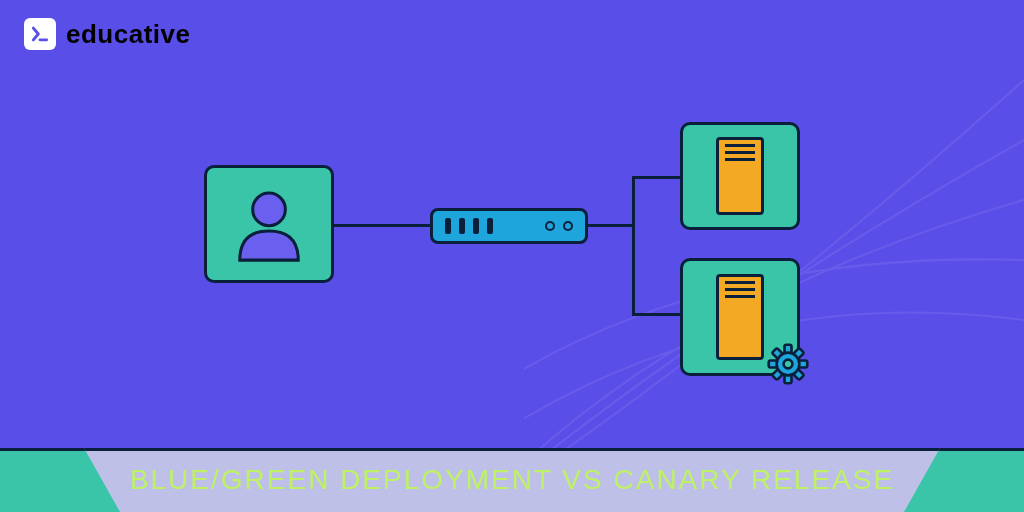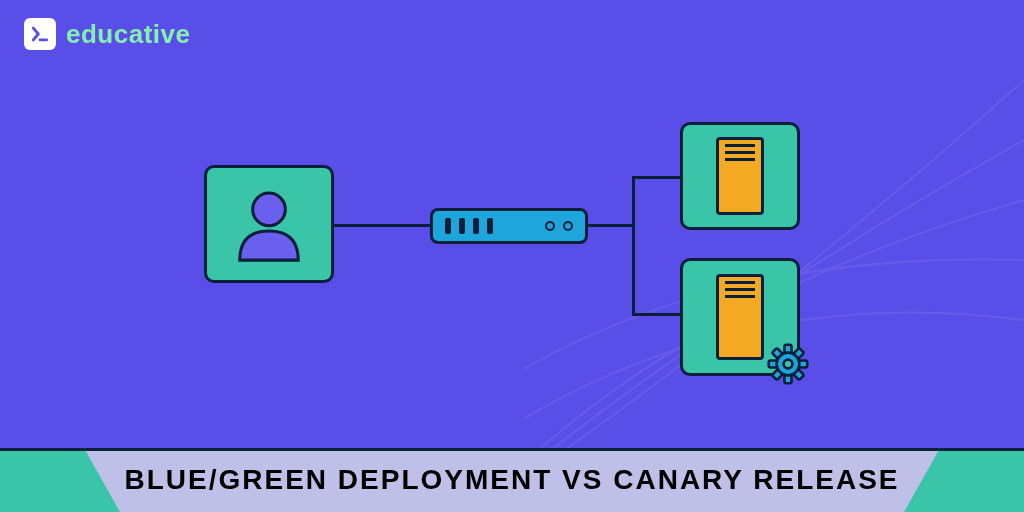--- a/index.html
+++ b/index.html
@@ -1,18 +1,18 @@
 <!DOCTYPE html>
 <html><head>
 <meta charset="utf-8">
 <style>
 *{margin:0;padding:0;box-sizing:border-box}
 body{width:1024px;height:512px;background:#5a4ee8;position:relative;overflow:hidden;font-family:Arial,Helvetica,sans-serif}
 .bg-curves{position:absolute;top:0;right:0;width:500px;height:100%;opacity:.08;pointer-events:none}
-.logo{position:absolute;top:18px;left:24px;display:flex;align-items:center;gap:10px;color:#86efac}
+.logo{position:absolute;top:18px;left:24px;display:flex;align-items:center;gap:10px;color:#000000}
 .logo-icon{width:32px;height:32px;background:#fff;border-radius:6px;display:flex;align-items:center;justify-content:center}
 .logo-text{font-size:26px;font-weight:700;letter-spacing:.5px}
 .diagram{position:absolute;top:140px;left:0;width:1024px;height:260px}
 .node{position:absolute;background:#3ac5a9;border:3px solid #0a1f3a;border-radius:10px}
 .user-box{left:204px;top:25px;width:130px;height:118px}
 .user-icon{position:absolute;left:50%;top:50%;transform:translate(-50%,-50%)}
 .switch{position:absolute;left:430px;top:68px;width:158px;height:36px;background:#1ea5dc;border:3px solid #0a1f3a;border-radius:8px;display:flex;align-items:center;padding:0 12px;gap:8px}
 .switch .slot{width:6px;height:16px;background:#0a1f3a;border-radius:2px}
 .switch .led{width:10px;height:10px;border:2.5px solid #0a1f3a;border-radius:50%;background:transparent}
 .switch .spacer{flex:1}
@@ -20,21 +20,21 @@
 .server2{left:680px;top:118px;width:120px;height:118px}
 .tower{position:absolute;left:50%;top:50%;transform:translate(-50%,-50%);width:48px;background:#f4a925;border:3px solid #0a1f3a;border-radius:4px}
 .tower .vent{height:3px;background:#0a1f3a;margin:4px 6px}
 .gear{position:absolute;right:-12px;bottom:-12px;width:42px;height:42px}
 .wire{position:absolute;background:#0a1f3a}
 .banner{position:absolute;bottom:0;left:0;width:1024px;height:64px}
 .banner-bg{position:absolute;inset:0;background:#bfc0e8}
 .banner-slash-l{position:absolute;left:0;bottom:0;width:120px;height:64px;background:#3ac5a9;clip-path:polygon(0 0,70% 0,100% 100%,0 100%);border-top:3px solid #0a1f3a}
 .banner-slash-r{position:absolute;right:0;bottom:0;width:120px;height:64px;background:#3ac5a9;clip-path:polygon(30% 0,100% 0,100% 100%,0 100%);border-top:3px solid #0a1f3a}
 .banner-line{position:absolute;top:0;left:0;right:0;height:3px;background:#0a1f3a}
-.banner-text{position:absolute;inset:0;display:flex;align-items:center;justify-content:center;font-size:28px;font-weight:700;letter-spacing:2px;color:#000000}
+.banner-text{position:absolute;inset:0;display:flex;align-items:center;justify-content:center;font-size:28px;font-weight:400;letter-spacing:2px;color:#bef264}
 </style>
 </head>
 <body>
 
 <svg class="bg-curves" viewBox="0 0 500 512" preserveAspectRatio="none">
   <path d="M-50 512 Q 150 300 500 200" stroke="#fff" stroke-width="2" fill="none"></path>
   <path d="M-50 512 Q 180 320 500 140" stroke="#fff" stroke-width="2" fill="none"></path>
   <path d="M-50 512 Q 210 340 500 80" stroke="#fff" stroke-width="2" fill="none"></path>
   <path d="M-50 400 Q 170 250 500 260" stroke="#fff" stroke-width="2" fill="none"></path>
   <path d="M-50 450 Q 200 280 500 320" stroke="#fff" stroke-width="2" fill="none"></path>

